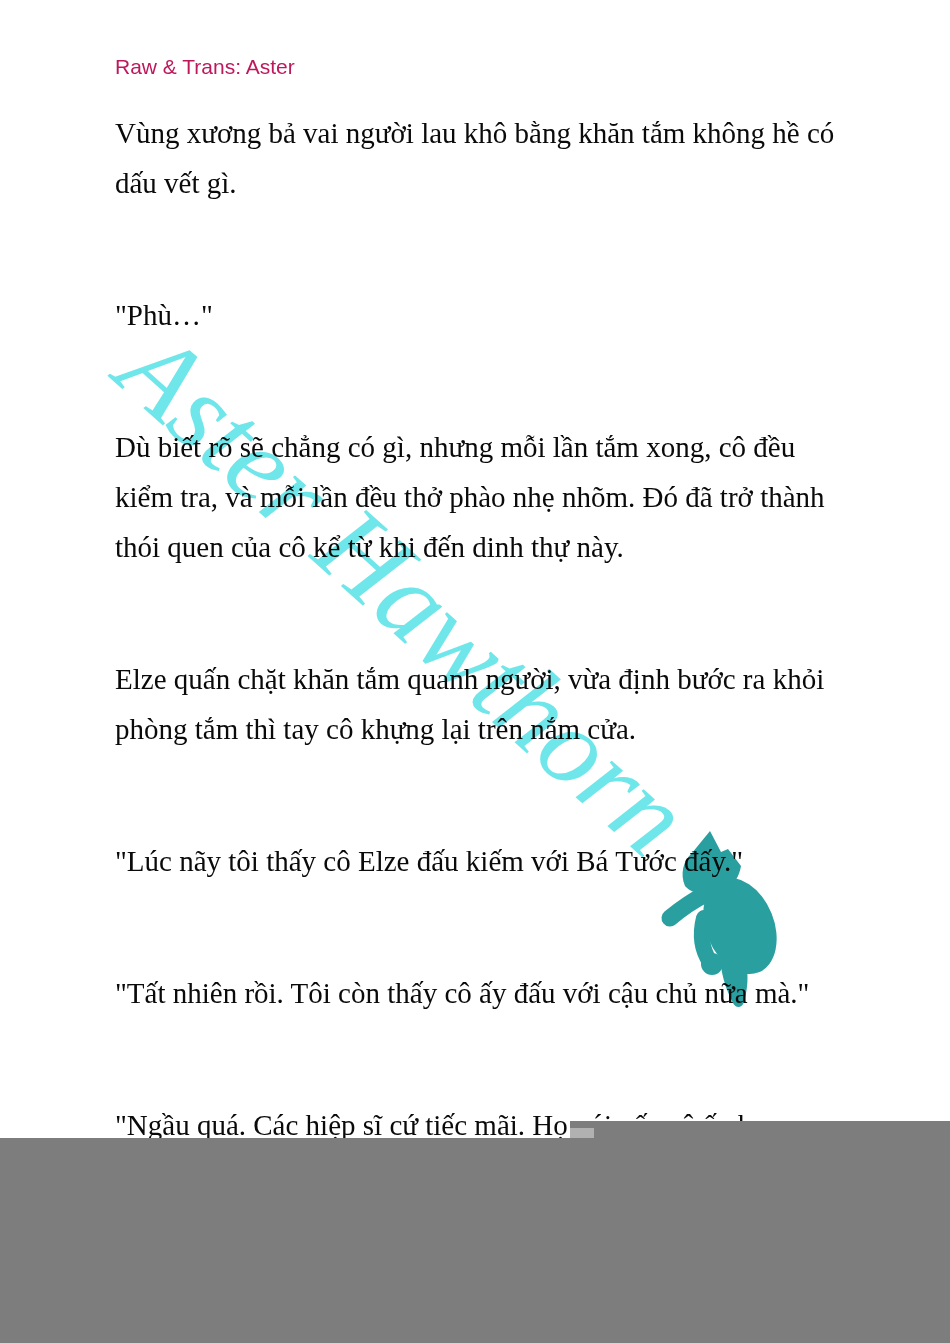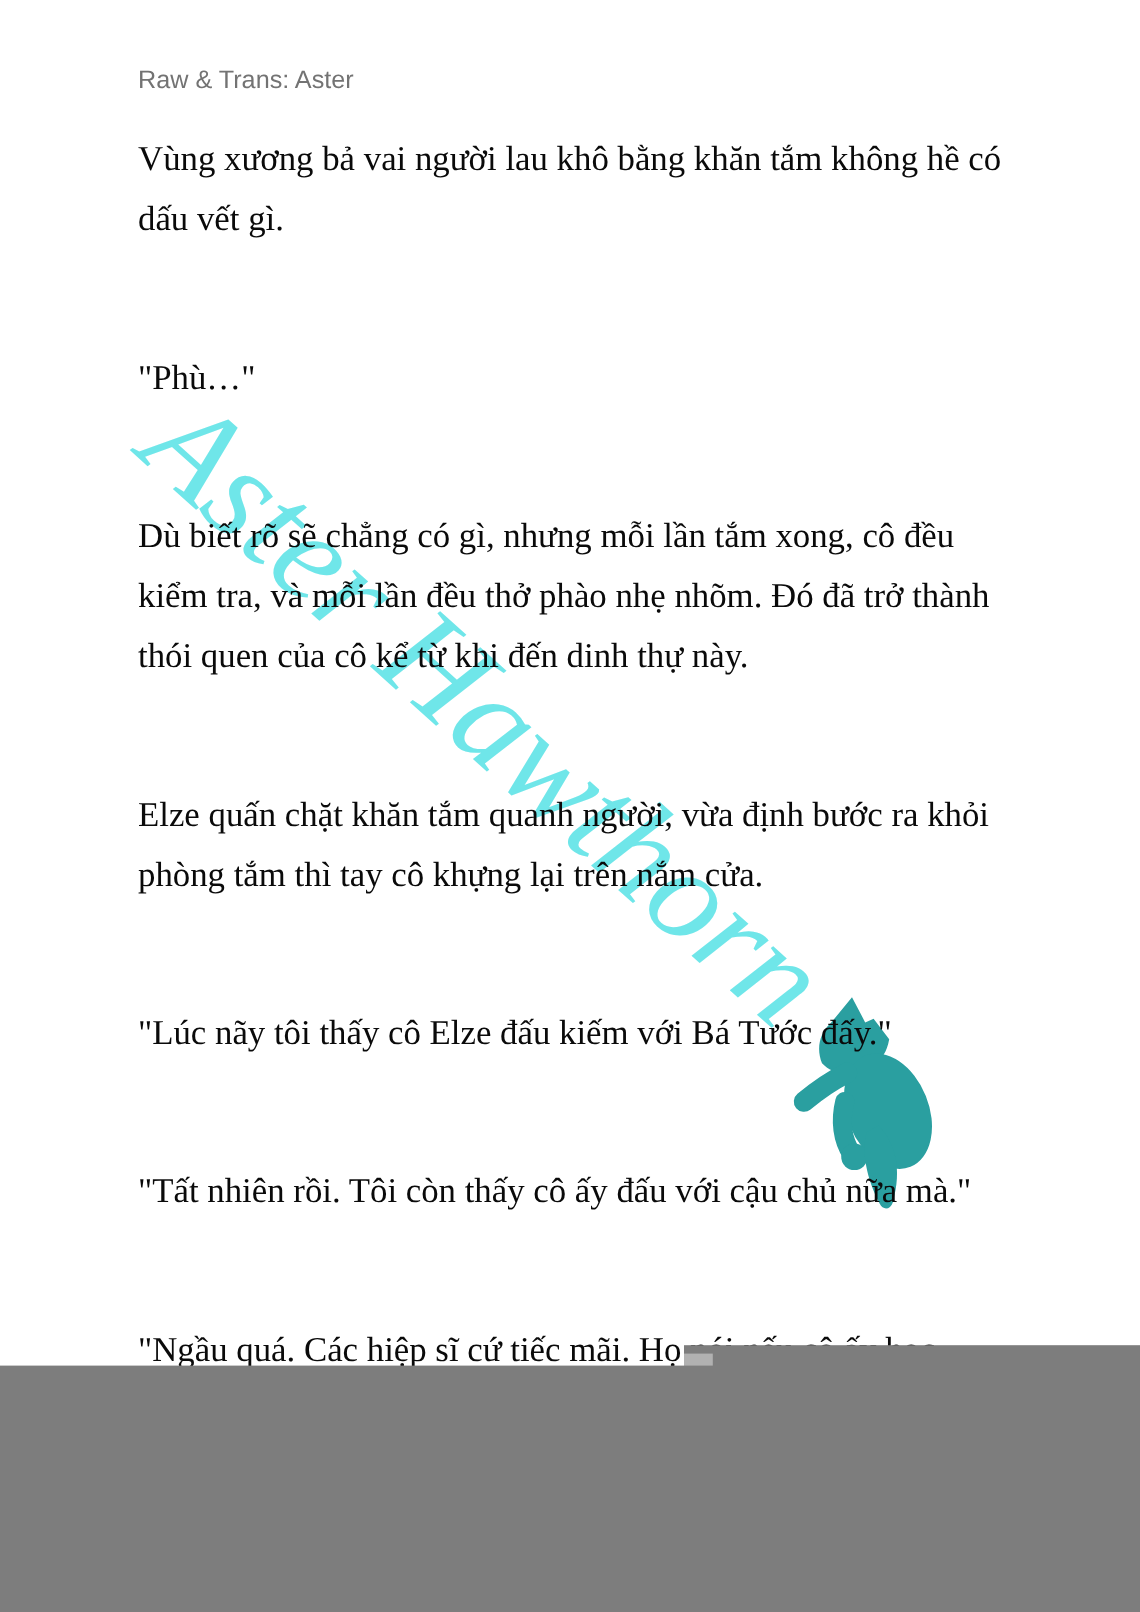--- a/index.html
+++ b/index.html
@@ -37,21 +37,21 @@
     width:136px;height:186px;
     z-index:2;
     color:var(--cat-teal);
   }
   .header-credit{
     position:absolute;
     left:115px;top:55px;
     z-index:3;
     font-family:"Liberation Sans","DejaVu Sans",sans-serif;
     font-size:21px;
-    color:#737373;
+    color:#be185d;
     white-space:pre;
   }
   .content{
     position:absolute;
     left:115px;top:108px;
     width:790px;
     z-index:3;
   }
   .content p{
     font-size:29px;

